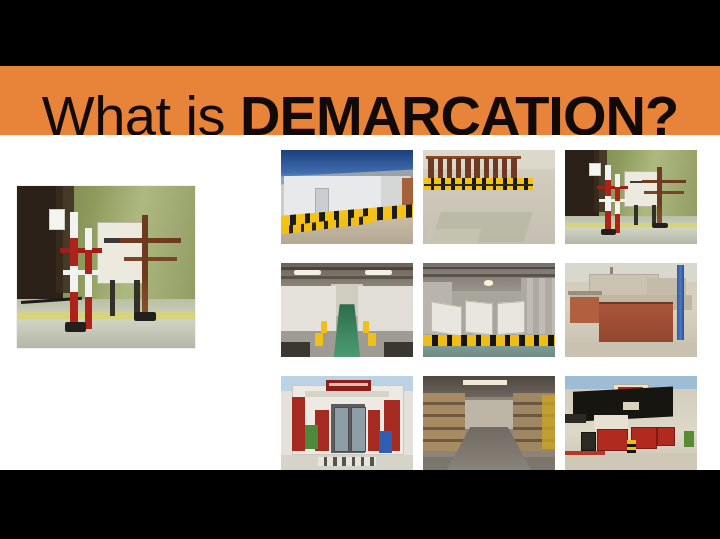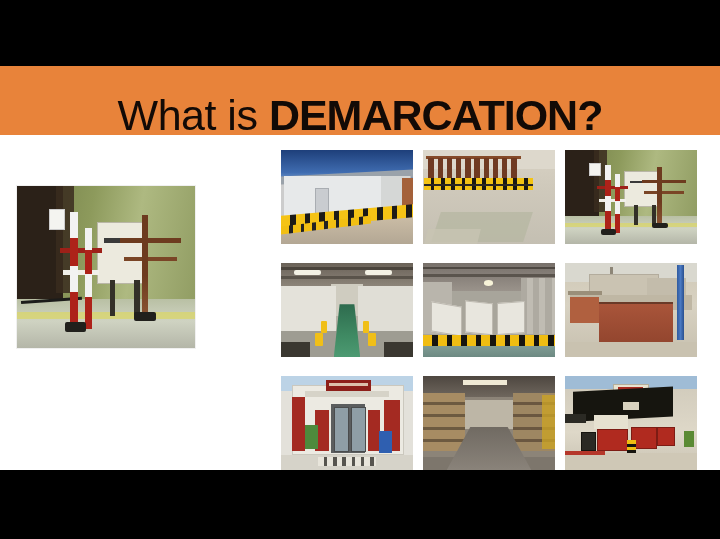--- a/index.html
+++ b/index.html
@@ -48,21 +48,21 @@
     top: 0;
     width: 720px;
     height: 69px;
     background: #e8833a;
     display: flex;
     align-items: center;
     justify-content: center;
     overflow: hidden;
   }
   #title-text {
-    font-size: 43px;
+    font-size: 56px;
     line-height: 1;
     color: #120a06;
     letter-spacing: -0.5px;
     white-space: nowrap;
     transform: translateY(-1px);
     margin-top: 32px;
   }
   #title-text .light { font-weight: 400; }
   #title-text .bold  { font-weight: 700; letter-spacing: -1px; }
 

